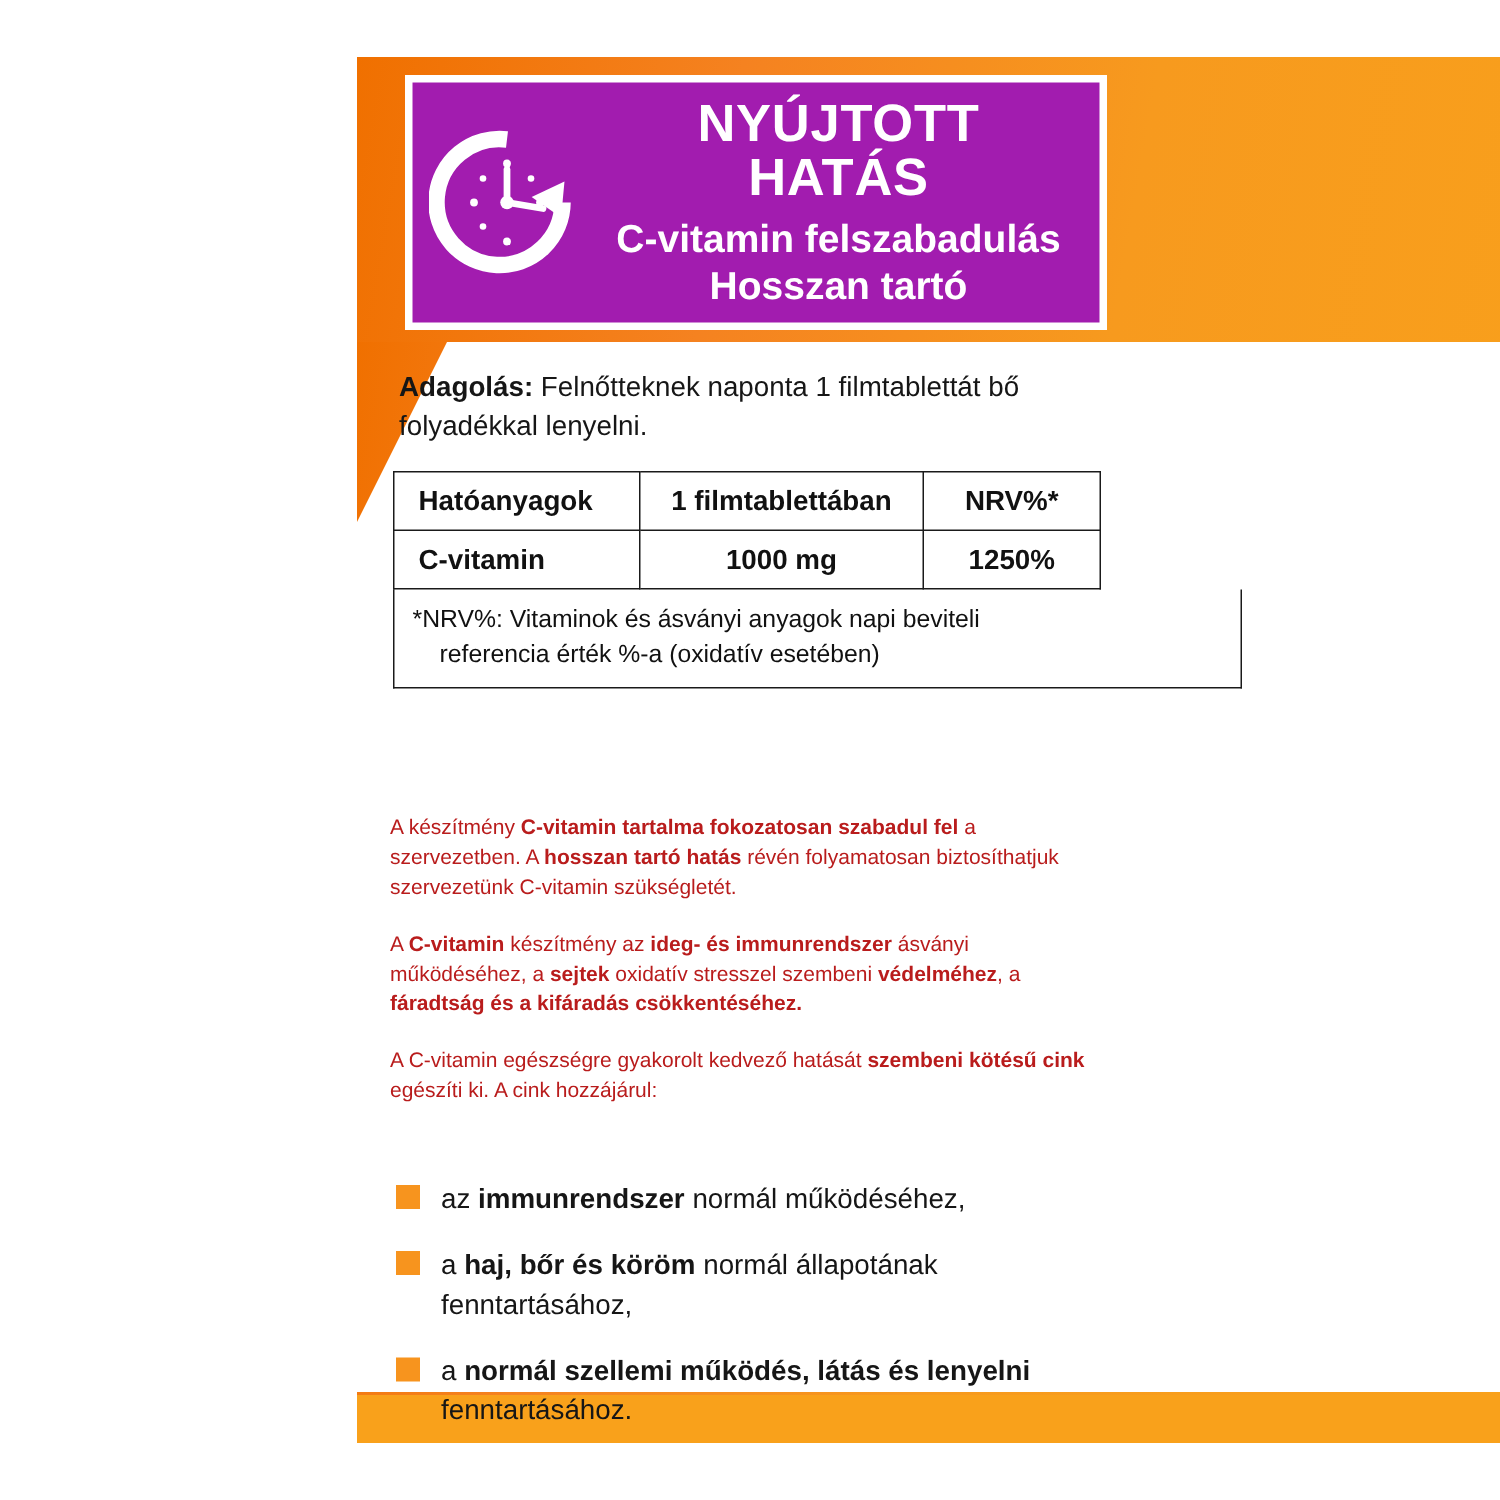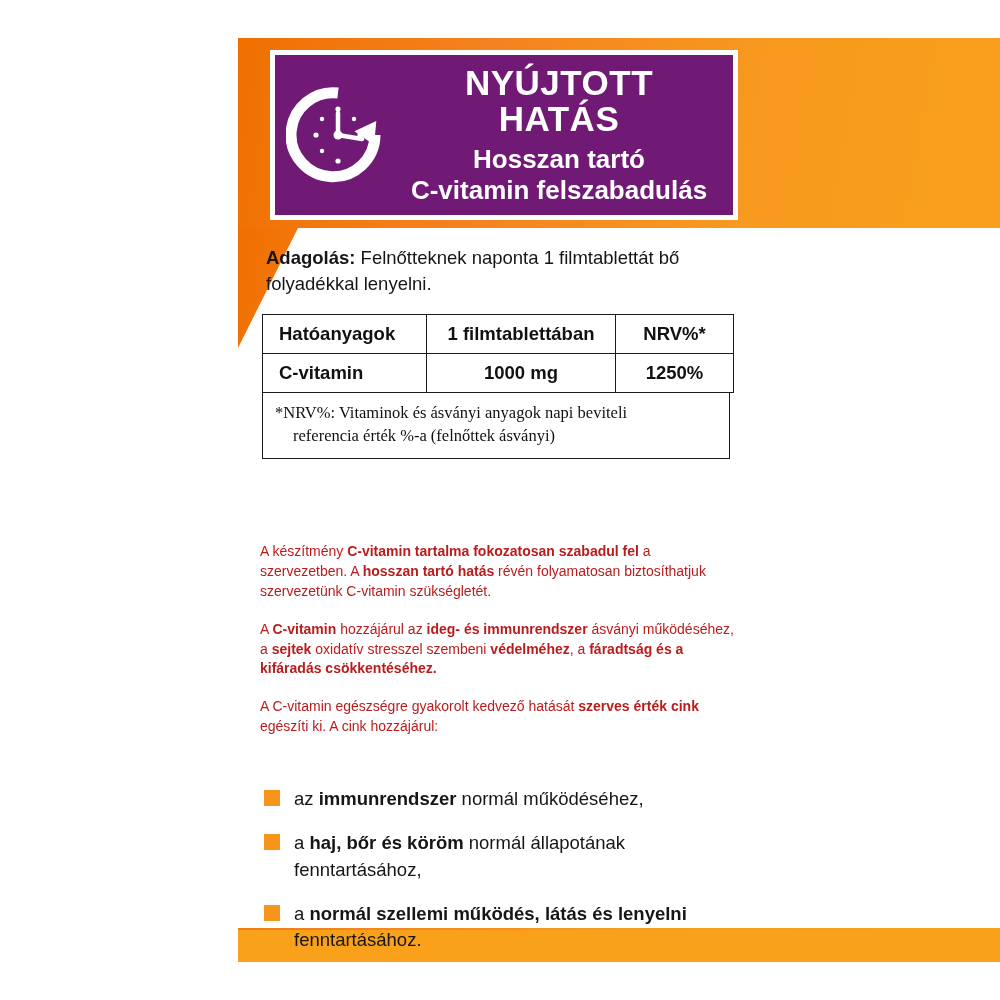--- a/index.html
+++ b/index.html
@@ -68,21 +68,21 @@
     clip-path: polygon(0 0, 100% 0, 0 100%);
   }
 
   
   .blue-box {
     position: absolute;
     left: 270px;
     top: 50px;
     width: 468px;
     height: 170px;
-    background: #701a75;
+    background: #a21caf;
     border: 5px solid #ffffff;
     box-sizing: border-box;
     display: flex;
     align-items: center;
   }
   .clock-wrap {
     width: 126px;
     height: 100%;
     display: flex;
     align-items: center;
@@ -151,22 +151,21 @@
   .col-c { width: 124px; }
   .row-tall td { height: 46px; }
   .footnote {
     border: 1.6px solid #1a1a1a;
     border-top: none;
     padding: 9px 12px 11px 12px;
     font-size: 16.5px;
     line-height: 1.35;
     color: #111;
     box-sizing: border-box;
-    width: 468px;
-    font-family: Liberation Serif, serif;
+    width: 566px;
   }
   .footnote .ind { padding-left: 18px; display: block; }
 
   
   .copy {
     position: absolute;
     left: 260px;
     top: 542px;
     width: 480px;
     font-size: 14px;
@@ -240,22 +239,22 @@
         <circle cx="68" cy="36" r="2.2" fill="#ffffff"></circle>
         <circle cx="36" cy="68" r="2.2" fill="#ffffff"></circle>
 
         <line x1="52" y1="52" x2="52" y2="30" stroke="#ffffff" stroke-width="4.5" stroke-linecap="round"></line>
         <line x1="52" y1="52" x2="76" y2="56" stroke="#ffffff" stroke-width="4.5" stroke-linecap="round"></line>
         <circle cx="52" cy="52" r="4.5" fill="#ffffff"></circle>
       </svg>
     </div>
     <div class="blue-text">
       <div class="blue-title">NYÚJTOTT HATÁS</div>
+      <div class="blue-sub">C-vitamin felszabadulás</div>
       <div class="blue-sub">Hosszan tartó</div>
-      <div class="blue-sub">C-vitamin felszabadulás</div>
     </div>
   </div>
 
   <div class="dosage">
     <b>Adagolás:</b><span> Felnőtteknek naponta 1 filmtablettát bő folyadékkal lenyelni.</span>
   </div>
 
   <div class="table-wrap">
     <table class="nutri">
       <thead>
@@ -268,28 +267,28 @@
       <tbody>
         <tr>
           <td class="left">C-vitamin</td>
           <td>1000 mg</td>
           <td>1250%</td>
         </tr>
       </tbody>
     </table>
     <div class="footnote">
       <span>*NRV%: Vitaminok és ásványi anyagok napi beviteli</span>
-      <span class="ind">referencia érték %-a (felnőttek ásványi)</span>
+      <span class="ind">referencia érték %-a (oxidatív esetében)</span>
     </div>
   </div>
 
   <div class="copy">
     <p><span>A készítmény </span><b>C-vitamin tartalma fokozatosan szabadul fel</b><span> a szervezetben. A </span><b>hosszan tartó hatás</b><span> révén folyamatosan biztosíthatjuk szervezetünk C-vitamin szükségletét.</span></p>
-    <p><span>A </span><b>C-vitamin</b><span> hozzájárul az </span><b>ideg- és immunrendszer</b><span> ásványi működéséhez, a </span><b>sejtek</b><span> oxidatív stresszel szembeni </span><b>védelméhez</b><span>, a </span><b>fáradtság és a kifáradás csökkentéséhez.</b></p>
-    <p><span>A C-vitamin egészségre gyakorolt kedvező hatását </span><b>szerves érték cink</b><span> egészíti ki. A cink hozzájárul:</span></p>
+    <p><span>A </span><b>C-vitamin</b><span> készítmény az </span><b>ideg- és immunrendszer</b><span> ásványi működéséhez, a </span><b>sejtek</b><span> oxidatív stresszel szembeni </span><b>védelméhez</b><span>, a </span><b>fáradtság és a kifáradás csökkentéséhez.</b></p>
+    <p><span>A C-vitamin egészségre gyakorolt kedvező hatását </span><b>szembeni kötésű cink</b><span> egészíti ki. A cink hozzájárul:</span></p>
   </div>
 
   <div class="bullets">
     <div class="bullet">
       <span class="sq"></span>
       <span class="txt"><span>az </span><b>immunrendszer</b><span> normál működéséhez,</span></span>
     </div>
     <div class="bullet">
       <span class="sq"></span>
       <span class="txt"><span>a </span><b>haj, bőr és köröm</b><span> normál állapotának fenntartásához,</span></span>

